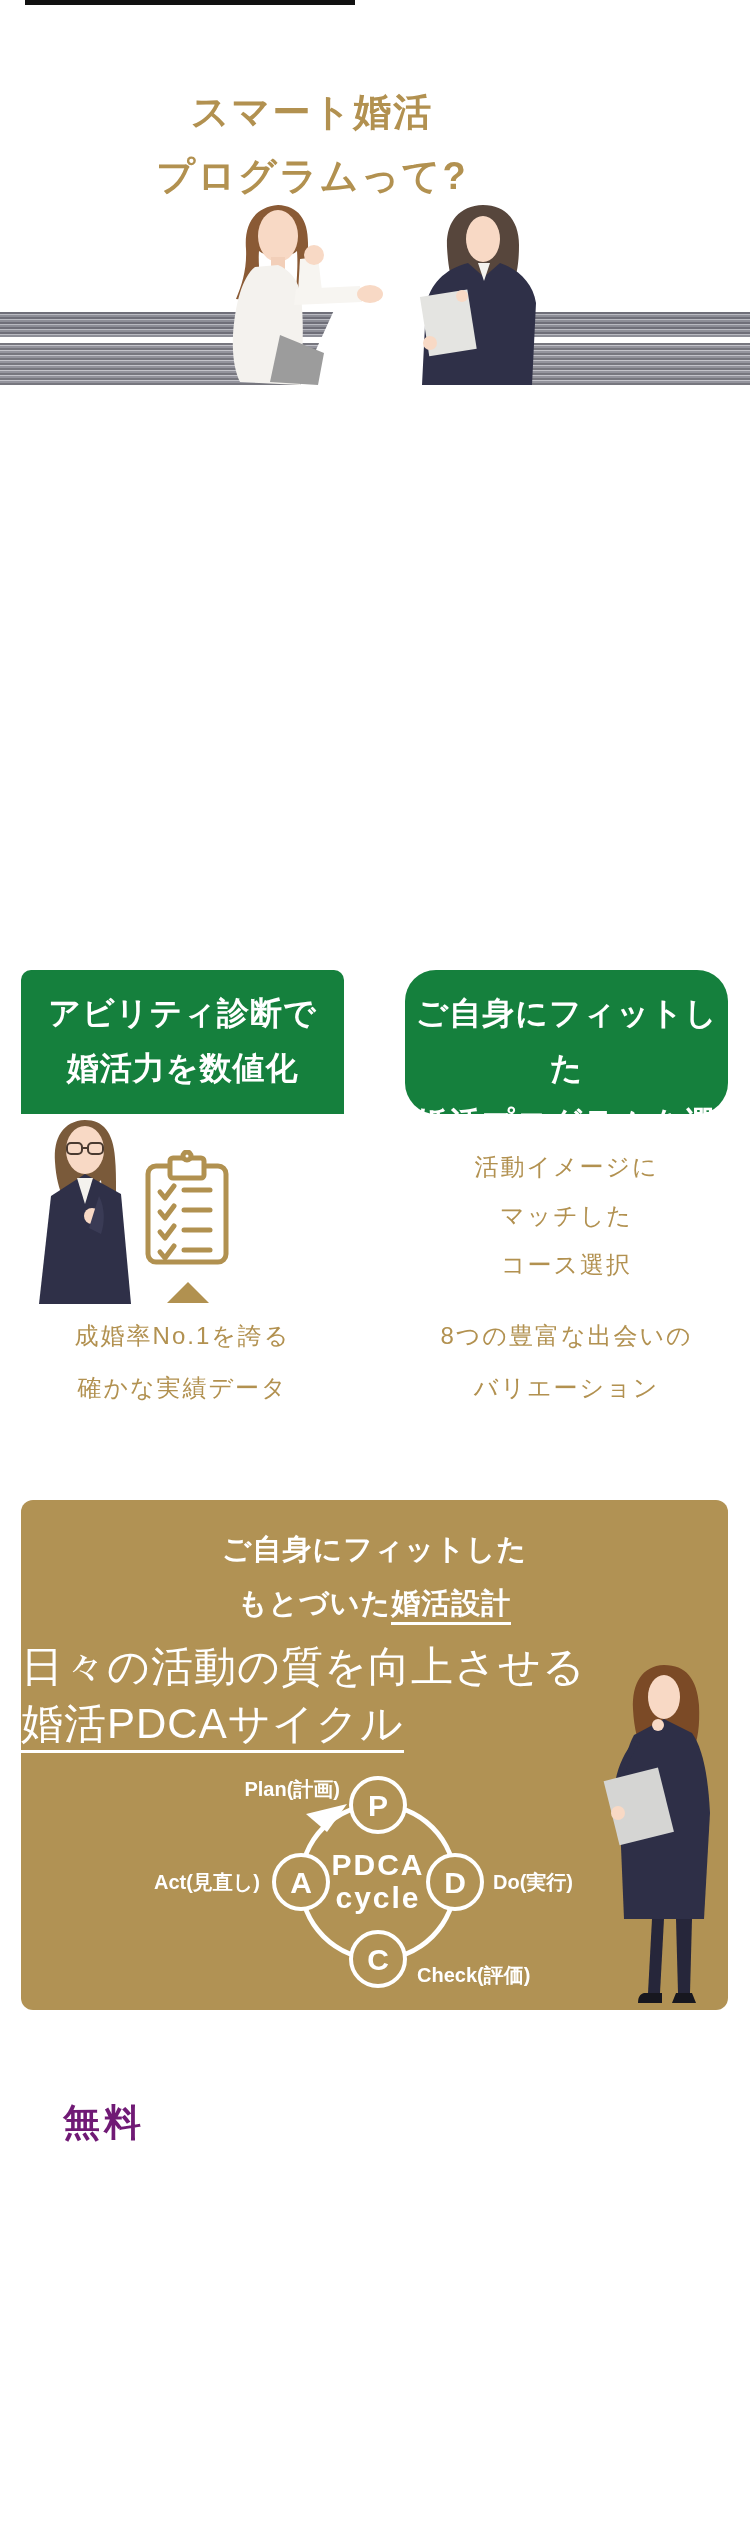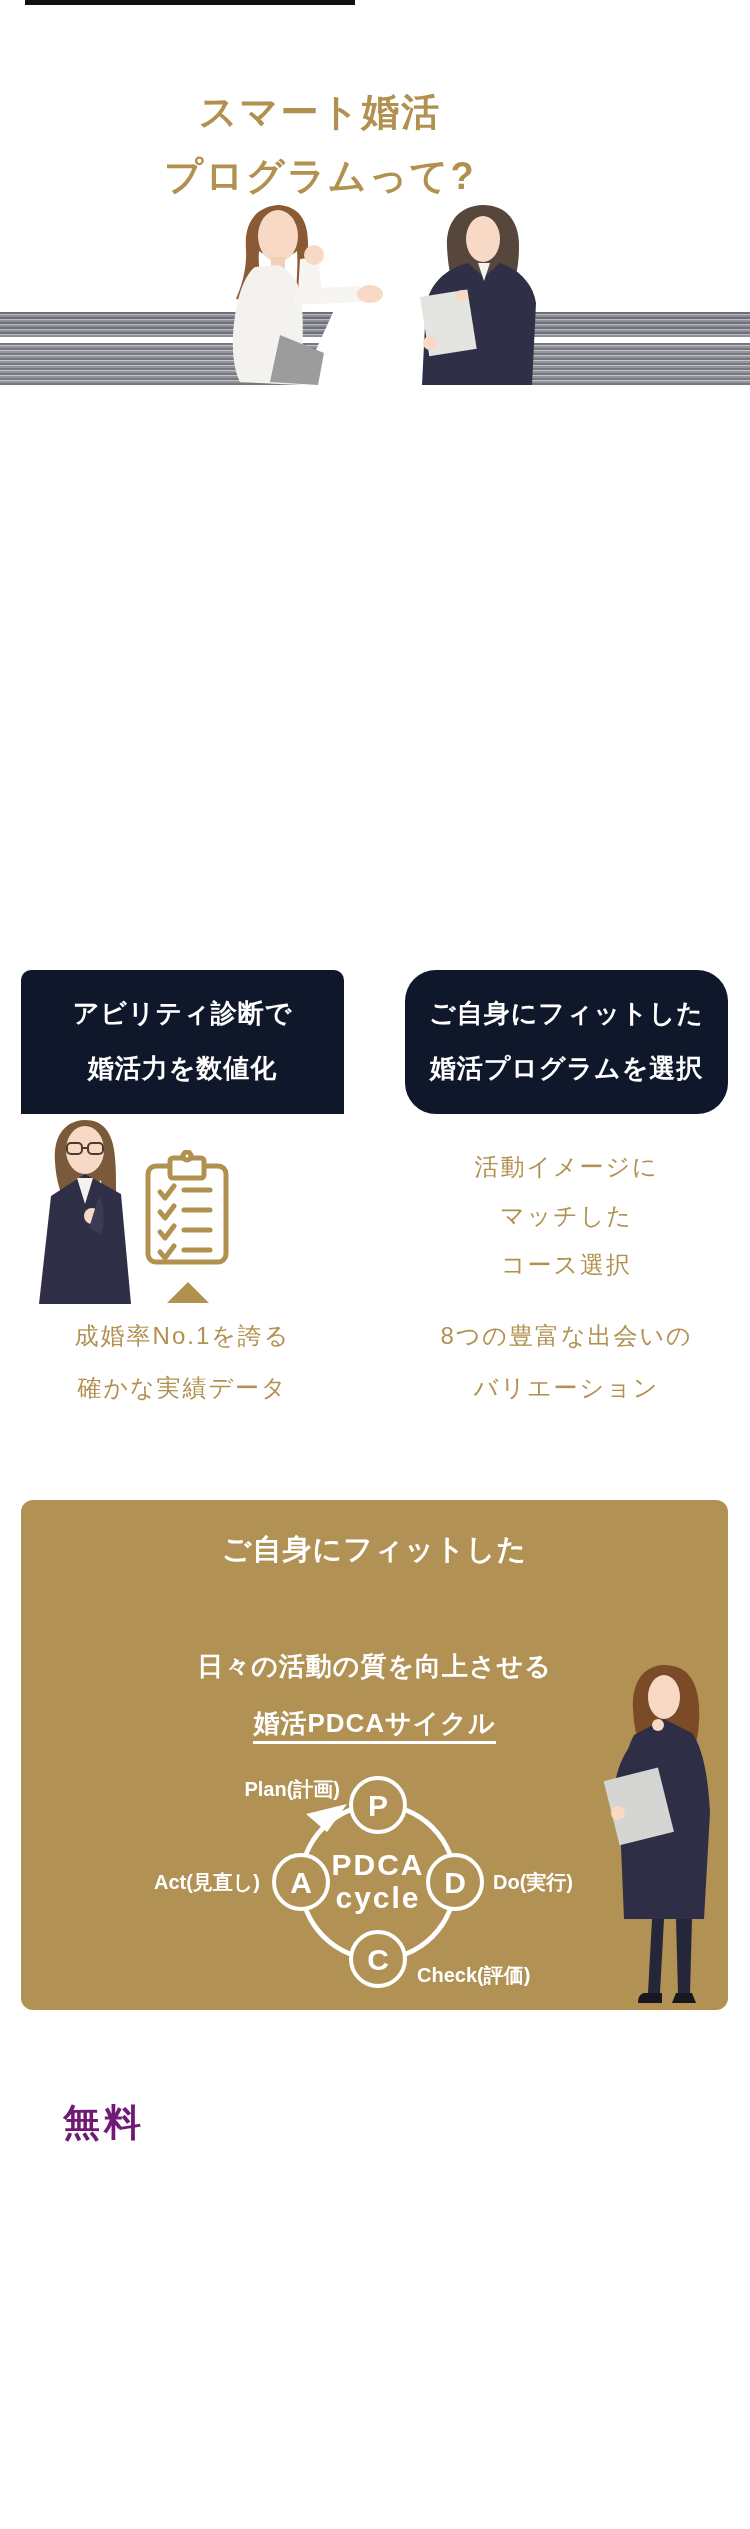--- a/index.html
+++ b/index.html
@@ -3,44 +3,44 @@
 <meta charset="utf-8">
 <style>
   html,body{margin:0;padding:0;background:#fff;}
   #page{position:relative;width:750px;height:2529px;background:#ffffff;overflow:hidden;
         font-family:"Liberation Sans","DejaVu Sans",sans-serif;}
   .abs{position:absolute;}
   
   .top-rule{left:25px;top:0;width:330px;height:5px;background:#111111;}
   
   .main-title{left:0;top:80px;width:624px;text-align:center;color:#b29150;
-              font-size:38px;font-weight:700;line-height:64px;letter-spacing:2px;padding-left:8px;}
+              font-size:38px;font-weight:700;line-height:64px;letter-spacing:2px;}
   
   .stripes-a{left:0;top:312px;width:750px;height:25px;
      background:repeating-linear-gradient(to bottom,#6f6f79 0 2px,#b9bac1 2px 3px,#8d8e97 3px 5px);}
   .stripes-b{left:0;top:343px;width:750px;height:42px;
      background:repeating-linear-gradient(to bottom,#77777f 0 2px,#c3c3ca 2px 3px,#94949d 3px 5px);}
   
-  .feat-box{width:323px;height:144px;background:#0f172a;border-radius:10px 10px 0 0;
-            color:#ffffff;font-weight:700;font-size:26px;line-height:55px;letter-spacing:1px;
+  .feat-box{width:323px;height:144px;background:#15803d;border-radius:10px 10px 0 0;
+            color:#ffffff;font-weight:700;font-size:32px;line-height:55px;letter-spacing:1px;
             text-align:center;padding-top:16px;box-sizing:border-box;}
   .feat-box-left{left:21px;top:970px;}
   .feat-box-right{left:405px;top:970px;border-radius:31px;}
   .gold-text{color:#b29150;font-weight:400;text-align:center;letter-spacing:2px;}
   .right-body{left:405px;top:1142px;width:323px;font-size:24px;line-height:49px;}
   .caption-left{left:21px;top:1310px;width:323px;font-size:24px;line-height:52px;}
   .caption-right{left:405px;top:1310px;width:323px;font-size:24px;line-height:52px;}
   .tri-up{left:167px;top:1282px;width:0;height:0;border-left:21px solid transparent;
           border-right:21px solid transparent;border-bottom:21px solid #b19150;}
   
   .pdca-panel{left:21px;top:1500px;width:707px;height:510px;background:#b19254;border-radius:12px;}
   .panel-heading{left:21px;top:1522px;width:707px;text-align:center;color:#fff;
                  font-size:29px;font-weight:700;line-height:54px;letter-spacing:1px;}
-  .panel-sub{left:21px;top:1638px;width:707px;text-align:center;color:#fff;
-             font-size:26px;font-weight:700;line-height:57px;letter-spacing:1px;}
+  .panel-sub{left:21px;top:1638px;width:707px;text-align:left;color:#fff;
+             font-size:42px;font-weight:400;line-height:57px;letter-spacing:1px;}
   .u-line{border-bottom:3px solid #ffffff;padding-bottom:3px;}
   
   .price-label{left:63px;top:2098px;font-size:37px;font-weight:700;color:#701a75;letter-spacing:4px;}
   svg{display:block;}
   .pdca-svg text{font-family:"Liberation Sans","DejaVu Sans",sans-serif;fill:#ffffff;font-weight:700;}
 </style>
 </head>
 <body>
 
 <div id="page">
@@ -145,20 +145,21 @@
   </div>
   <div class="abs gold-text caption-right">
     <div>8つの豊富な出会いの</div>
     <div>バリエーション</div>
   </div>
 
   <div class="abs pdca-panel"></div>
 
   <div class="abs panel-heading">
     <div>ご自身にフィットした</div>
+    <div><span>もとづいた</span><span class="u-line">婚活設計</span></div>
   </div>
 
   <div class="abs panel-sub">
     <div>日々の活動の質を向上させる</div>
     <div><span class="u-line">婚活PDCAサイクル</span></div>
   </div>
 
   <svg class="abs pdca-svg" style="left:100px;top:1770px;" width="520" height="230" viewBox="0 0 520 230">
     <circle cx="278" cy="112" r="77" fill="none" stroke="#ffffff" stroke-width="5"></circle>
     <polygon points="247,34 206,44 227,62" fill="#ffffff"></polygon>

